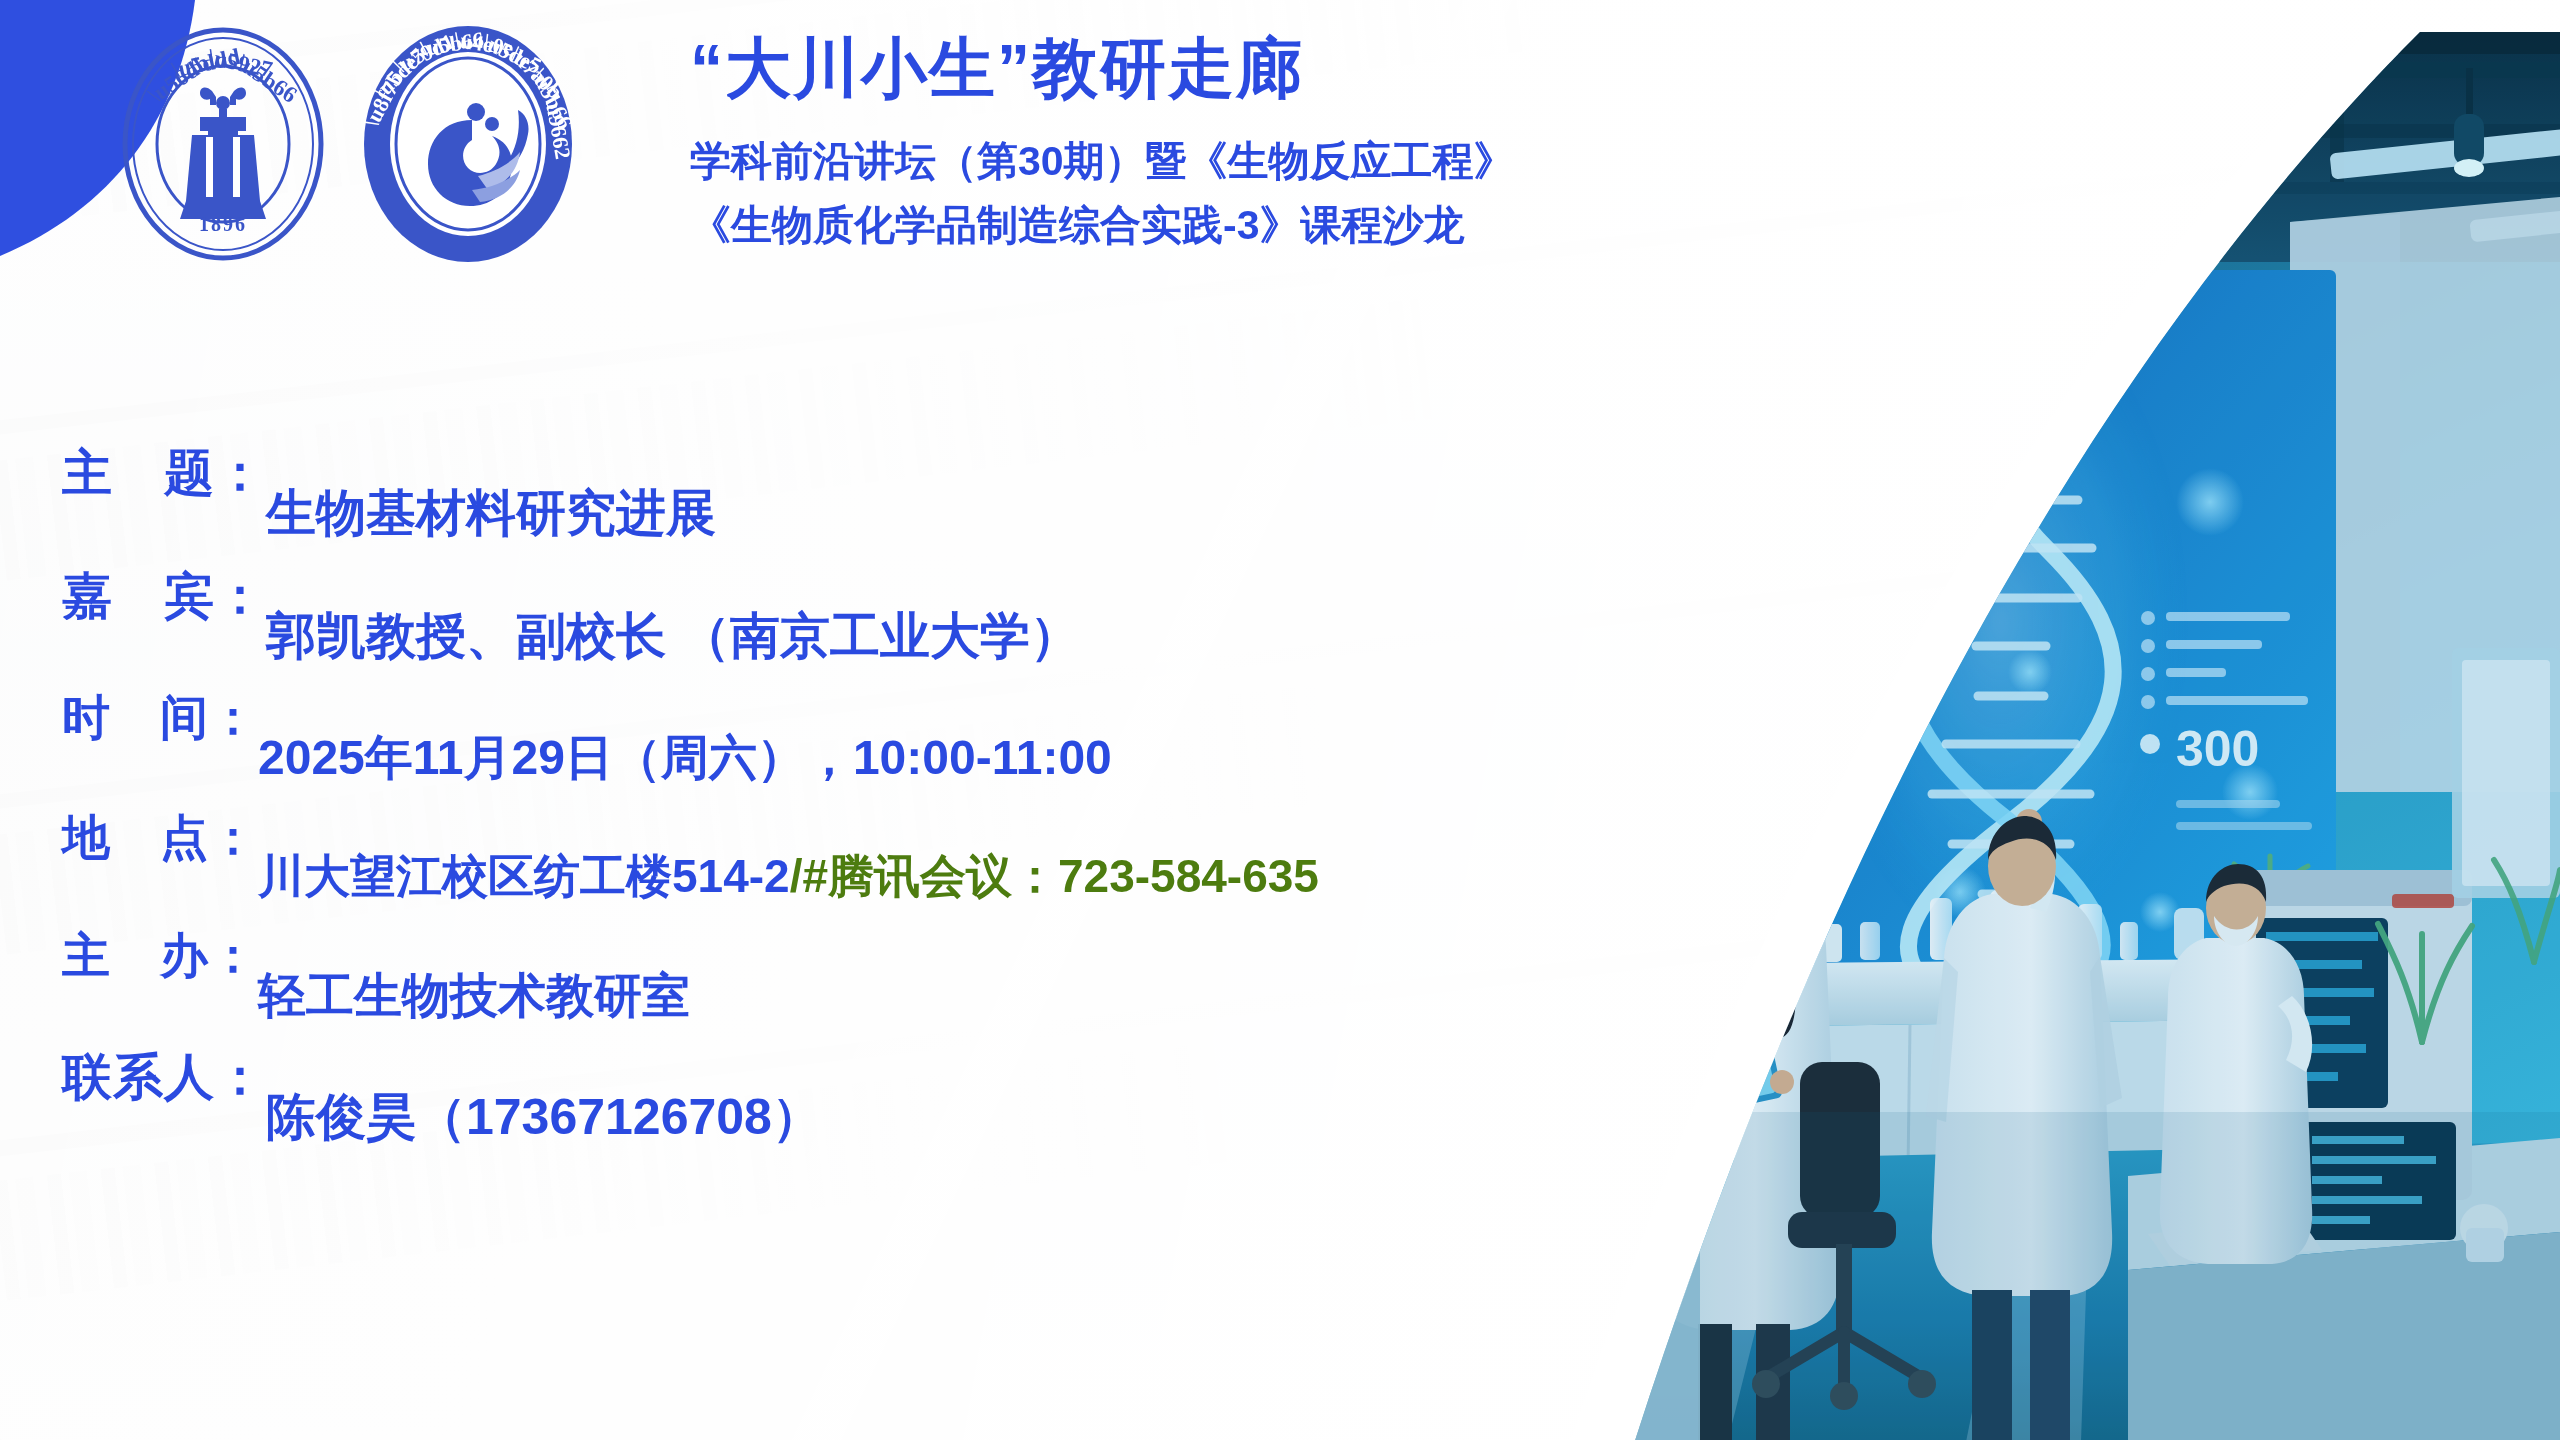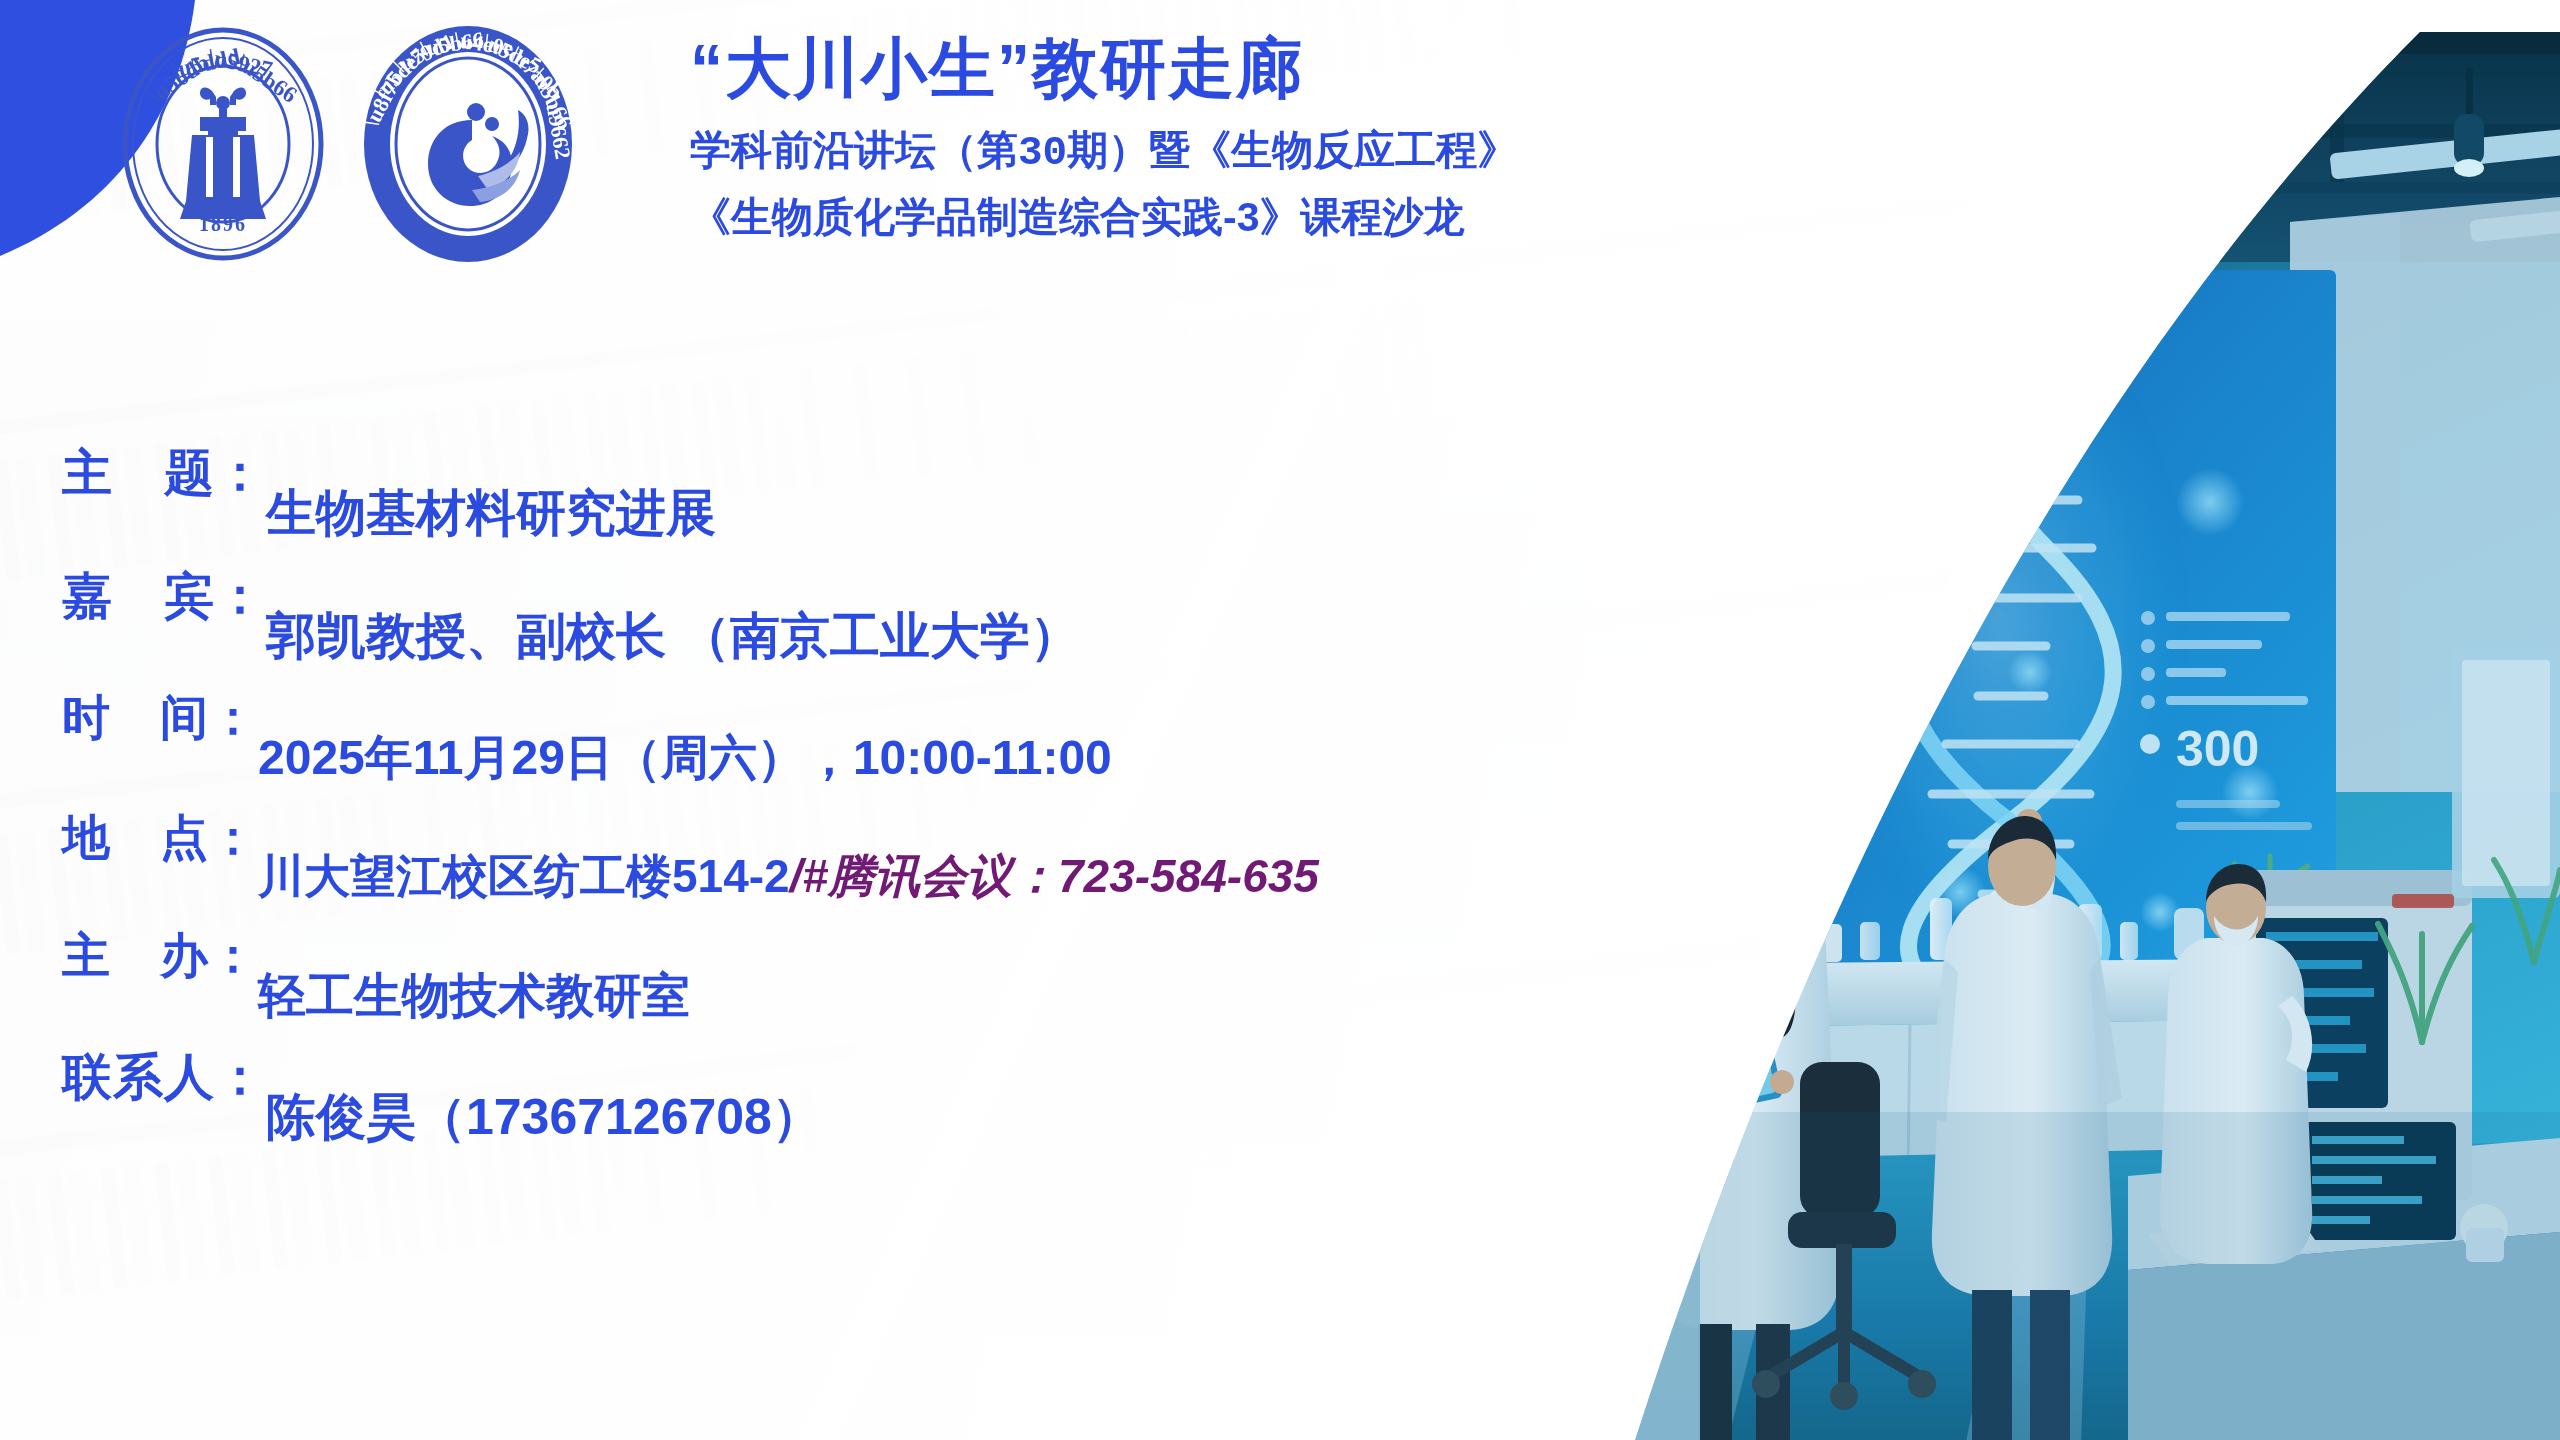--- a/index.html
+++ b/index.html
@@ -78,39 +78,39 @@
     text-align:left;
   }
   .main-title {
     font-size:66px; font-weight:bold; color:#2a4ae0;
     letter-spacing:2px; line-height:1.28; white-space:nowrap;
   }
   .sub-title {
     font-size:41px; font-weight:bold; color:#2a4ae0;
     line-height:1.55; white-space:nowrap;
   }
-  .sub-title.l1 { margin-top:12px;font-family:Liberation Mono, monospace; }
+  .sub-title.l1 { margin-top:20px; }
 
   
   .info {
     position:absolute; left:62px; top:440px; width:1620px;
   }
   .info-row {
     display:flex; align-items:flex-start;
     white-space:nowrap; margin-bottom:16px;
   }
   .info-label {
     font-size:48px; font-weight:bold; color:#2a4ae0;
     letter-spacing:1px; flex:0 0 auto;
   }
   .info-value {
     font-size:48px; font-weight:bold; color:#2a4ae0;
     letter-spacing:0px; flex:0 0 auto;margin-top:40px;
   }
-  .info-value.red { color:#701a75;font-style:italic; }
+  .info-value.red { color:#4d7c0f; }
   .info-row.r1 .info-label, .info-row.r1 .info-value,
   .info-row.r2 .info-label, .info-row.r2 .info-value { font-size:50px; }
   .info-row.r4 .info-value { font-size:46px; }
   .info-row.r6 .info-label, .info-row.r6 .info-value { font-size:50px; }
 </style>
 </head>
 <body>
 
 <div class="poster">
 

